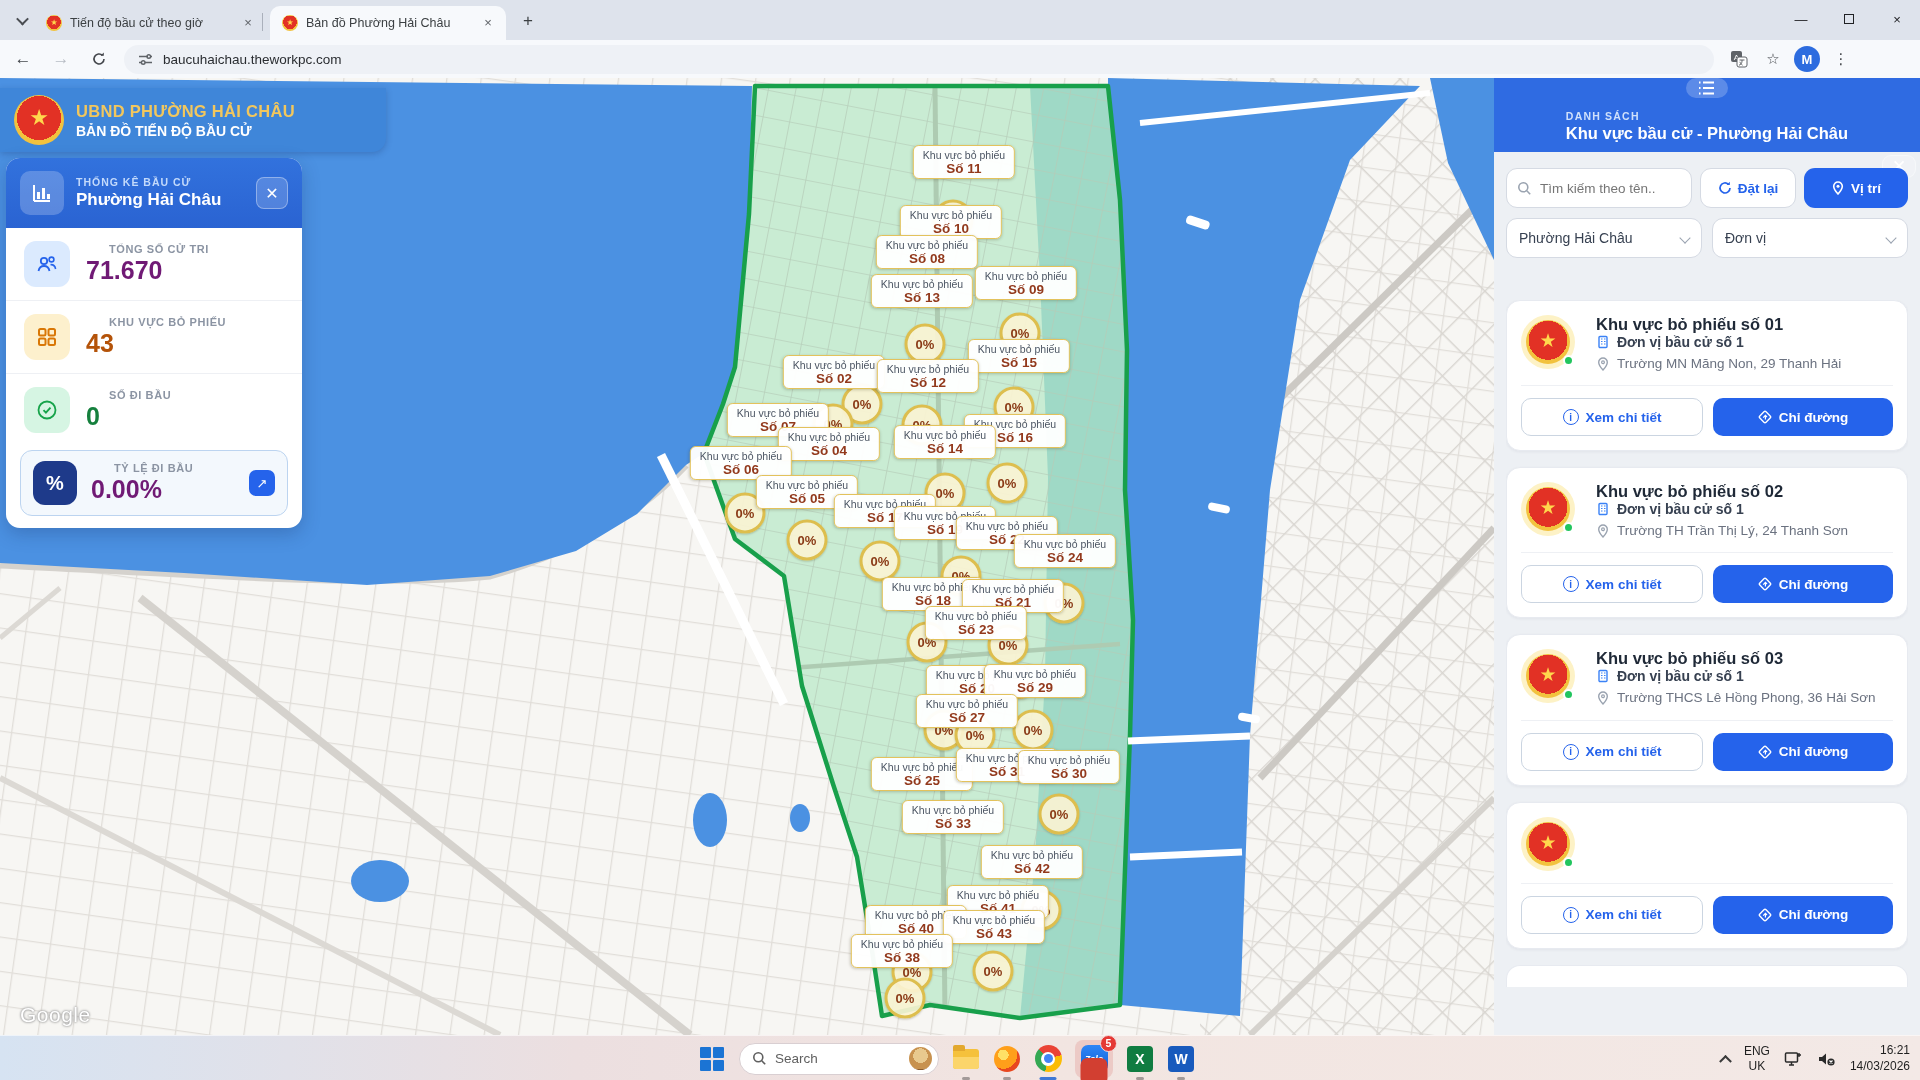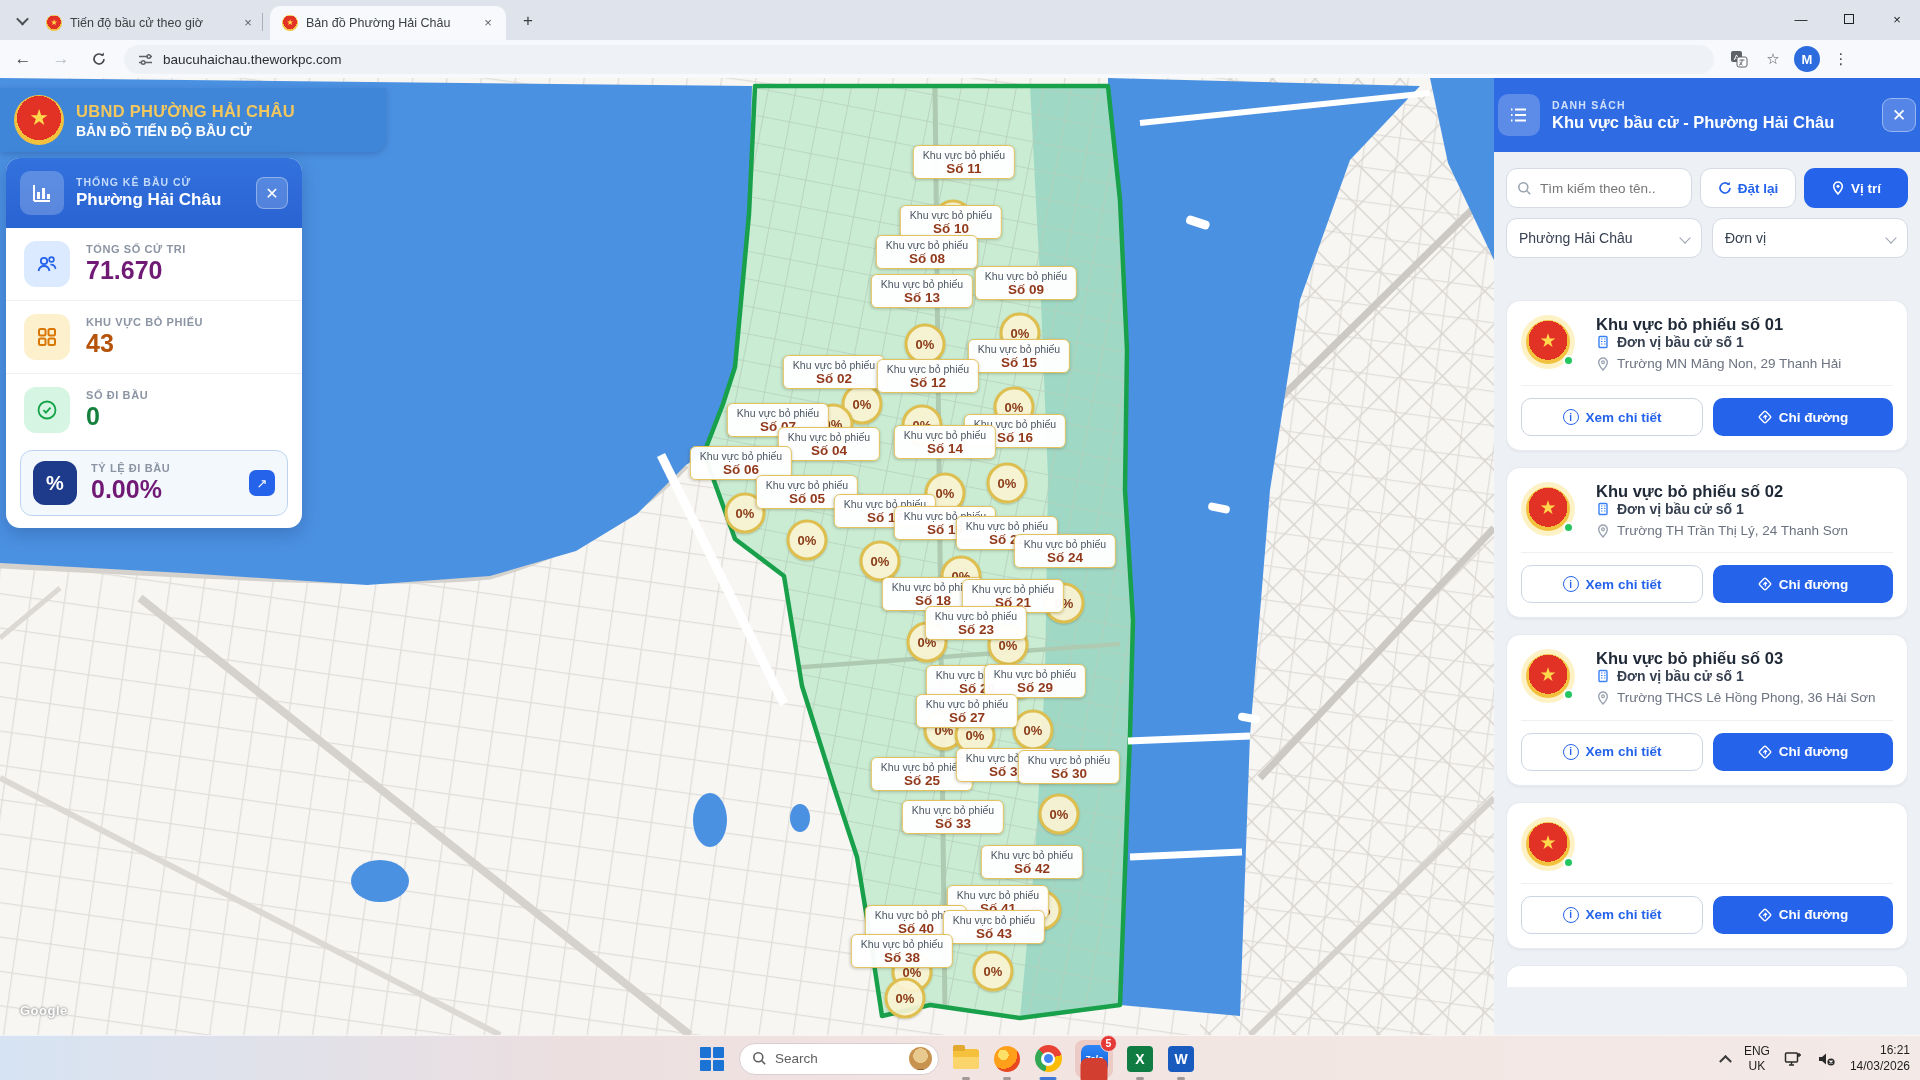--- a/index.html
+++ b/index.html
@@ -40,21 +40,21 @@
     display:flex; align-items:center; padding:0 14px; gap:10px; }
   .url-text { font-size:13.5px; color:#2a2d31; }
   .tb-right { display:flex; align-items:center; gap:8px; margin-left:12px; }
   .tb-ic { width:26px; height:26px; display:flex; align-items:center; justify-content:center;
     color:#4a4d52; font-size:15px; }
   .avatar-m { width:26px; height:26px; border-radius:50%; background:#2d6cdf; color:#fff; font-size:13px;
     font-weight:bold; display:flex; align-items:center; justify-content:center; }
 
   
   #map { position:absolute; left:0; top:78px; width:1494px; height:957px; overflow:hidden; background:#f7f6f3; }
-  #google-logo { position:absolute; left:20px; top:925px; font-size:13px; font-weight:bold; color:#fff;
+  #google-logo { position:absolute; left:20px; top:925px; font-size:21px; font-weight:normal; color:#fff;
     letter-spacing:.5px; text-shadow:0 0 3px #9a9a9a,0 0 2px #8c8c8c; }
   #markers { position:absolute; left:0; top:0; width:1920px; height:1035px; pointer-events:none; }
   .mk { position:absolute; transform:translate(-50%,-50%); background:rgba(255,255,255,.96);
     border:1.5px solid #e3c25c; border-radius:6px; padding:3px 9px 2px; text-align:center;
     box-shadow:0 1px 3px rgba(60,50,10,.25); white-space:nowrap; }
   .mk1 { font-size:10.5px; color:#4b5563; }
   .mk2 { font-size:13.5px; font-weight:bold; color:#92391c; }
   .bd { position:absolute; transform:translate(-50%,-50%); width:41px; height:41px; border-radius:50%;
     background:rgba(250,243,211,.92); border:3px solid #ddbe4e; color:#8a3a16; font-weight:bold;
     font-size:13px; display:flex; align-items:center; justify-content:center;
@@ -82,35 +82,35 @@
   .stats-head-label { font-size:10.5px; font-weight:bold; color:#c3dafb; letter-spacing:1px; }
   .stats-head-title { font-size:17px; font-weight:bold; color:#fff; margin-top:2px; }
   .stats-close { margin-left:auto; width:32px; height:32px; border-radius:8px; background:rgba(255,255,255,.18);
     color:#fff; font-size:16px; display:flex; align-items:center; justify-content:center; border:1px solid rgba(255,255,255,.35); }
   .stat-row { display:flex; align-items:center; gap:16px; padding:13px 18px; }
   .stat-row + .stat-row { border-top:1px solid #eef0f4; }
   .stat-ic { width:46px; height:46px; border-radius:12px; display:flex; align-items:center; justify-content:center; }
   .ic-blue { background:#dbeafe; color:#2563eb; }
   .ic-yellow { background:#fdf0cd; color:#d97706; }
   .ic-green { background:#d6f5e3; color:#16a34a; }
-  .stat-label { font-size:11px; font-weight:bold; color:#8b94a3; letter-spacing:.6px; }
+  .stat-label { font-size:11px; font-weight:bold; color:#8b94a3; letter-spacing:.6px;margin-left:23px; }
   .stat-value { font-size:25px; font-weight:bold; margin-top:1px; }
   .v-blue { color:#701a75; } .v-orange { color:#b45309; } .v-green { color:#15803d; }
   .rate-box { margin:4px 14px 12px; border:1.5px solid #bcd4f0; background:#f3f8fd; border-radius:12px;
     display:flex; align-items:center; gap:14px; padding:10px 12px; }
   .pct-ic { width:44px; height:44px; border-radius:12px; background:#1e3a8a; color:#fff; font-size:20px;
     font-weight:bold; display:flex; align-items:center; justify-content:center; }
   .rate-go { margin-left:auto; width:26px; height:26px; border-radius:7px; background:#2563eb; color:#fff;
     display:flex; align-items:center; justify-content:center; font-size:13px; }
   .stats-foot { border-top:1px solid #eef0f4; padding:10px 18px 12px; display:flex; align-items:center;
     gap:8px; color:#6b7280; font-size:12px; }
 
   
   #sidebar { position:absolute; left:1494px; top:78px; width:426px; height:957px; background:#edf0f4; }
-  .sb-head { height:74px; background:#2f6be2; display:flex; align-items:center; padding:0 4px; gap:12px; }
+  .sb-head { height:74px; background:#2f6be2; display:flex; align-items:center; padding:0 4px; gap:12px;flex-direction:column; }
   .sb-head .sq-ic { width:42px; height:42px; }
   .sb-head-label { font-size:10.5px; font-weight:bold; color:#cfe0fb; letter-spacing:1.2px; }
   .sb-head-title { font-size:16.5px; font-weight:bold; color:#fff; margin-top:2px; }
   .sb-close { margin-left:auto; width:34px; height:34px; border-radius:9px; background:rgba(255,255,255,.18);
     border:1px solid rgba(255,255,255,.4); color:#fff; font-size:17px; display:flex; align-items:center; justify-content:center; }
   .sb-controls { display:flex; gap:8px; margin:16px 12px 0; }
   .sb-search { flex:1; height:40px; background:#fff; border:1px solid #d5dae3; border-radius:11px;
     display:flex; align-items:center; gap:8px; padding:12px 10px; }
   .sb-search input { border:none; outline:none; width:120px; font-size:13.5px; color:#374151;
     font-family:inherit; background:transparent; }

